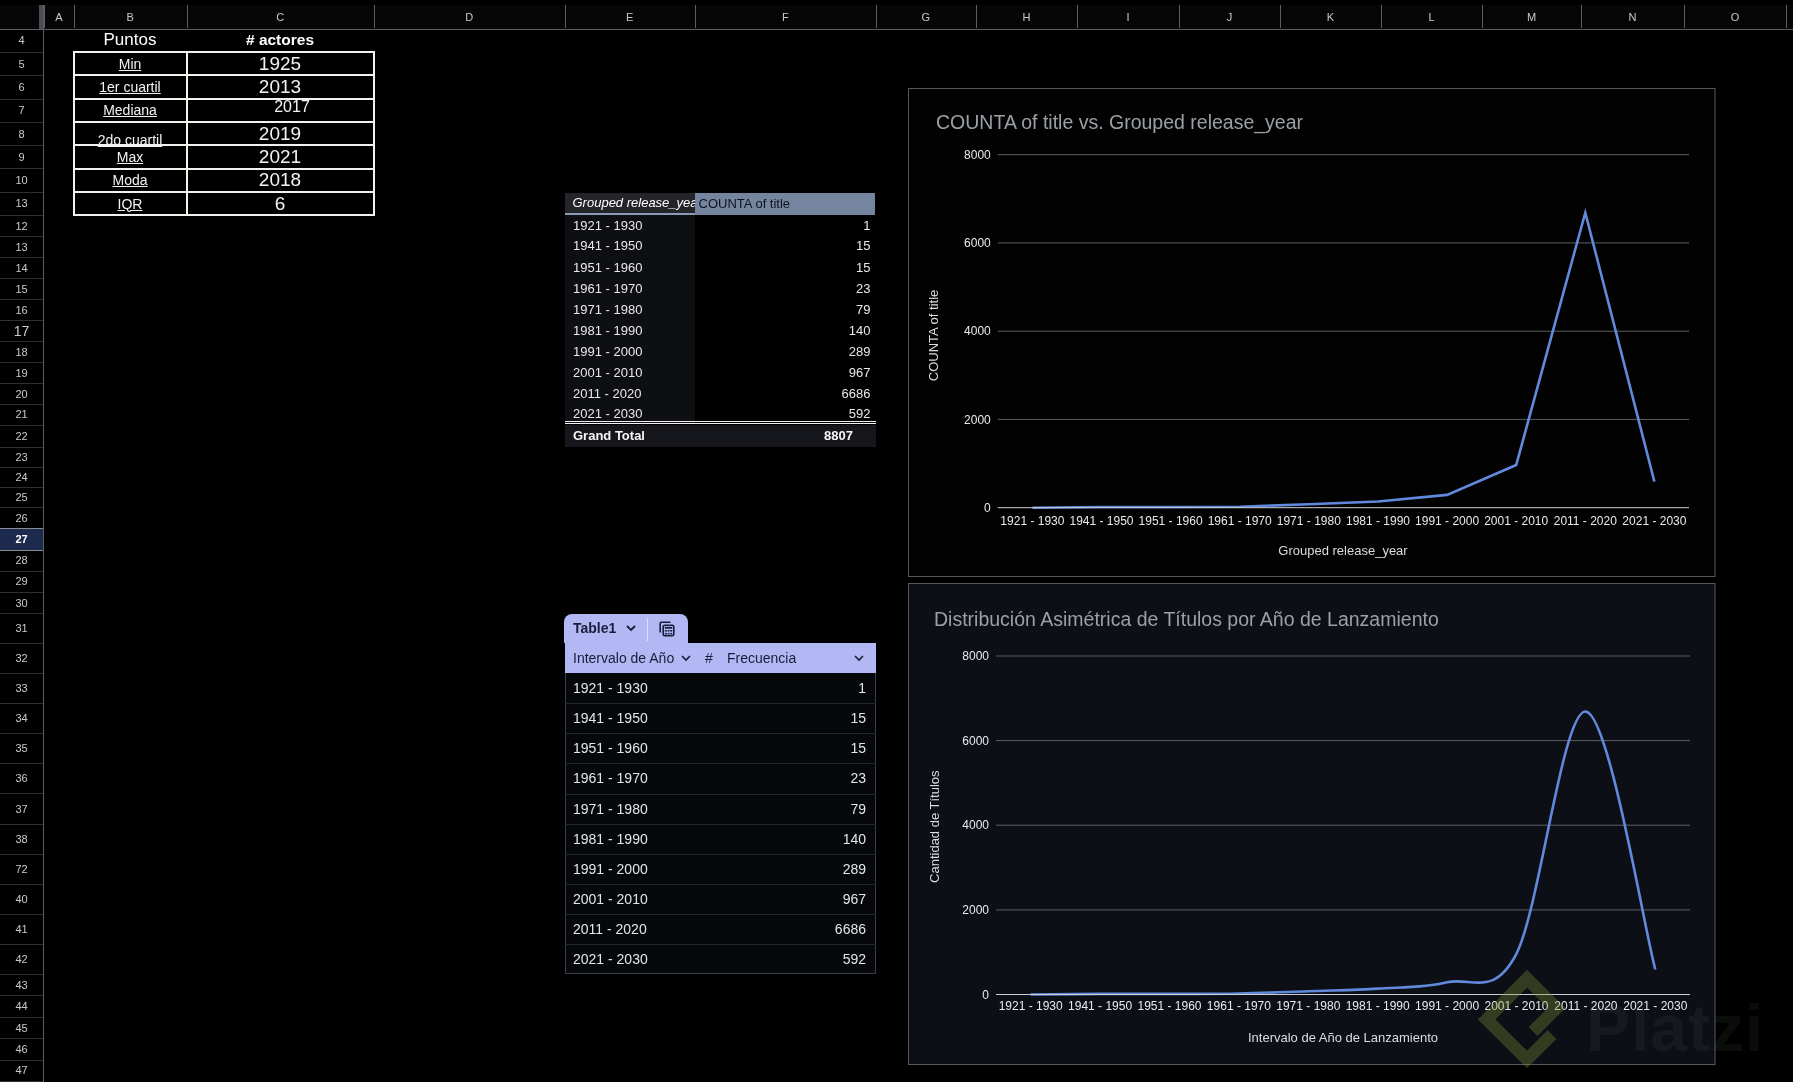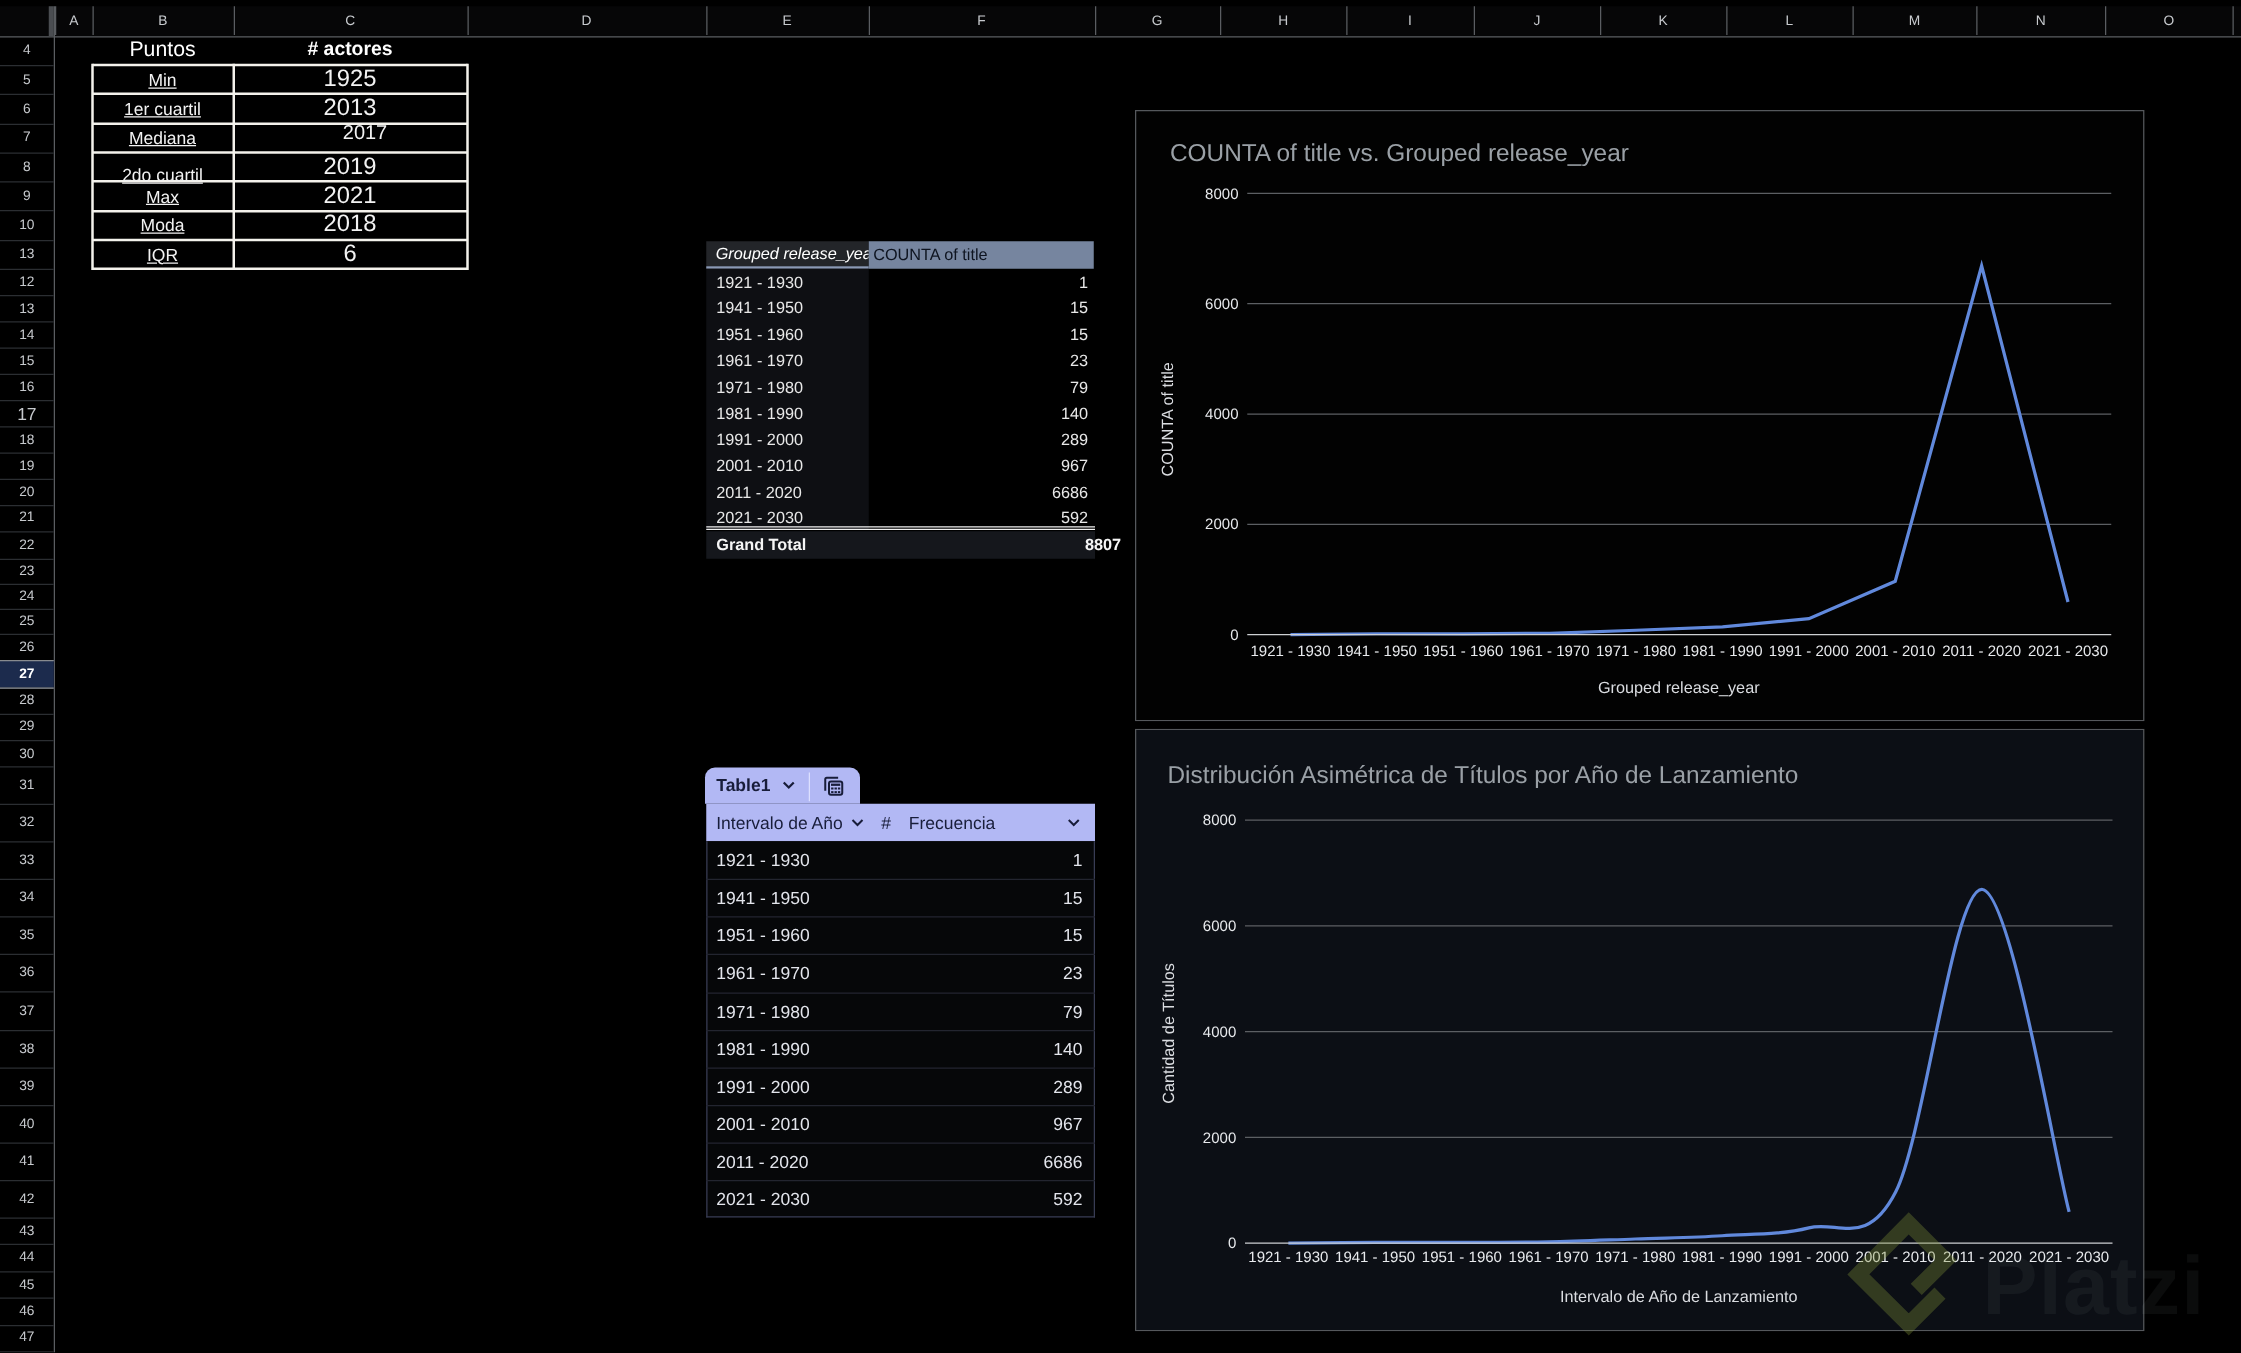--- a/index.html
+++ b/index.html
@@ -71,21 +71,21 @@
 <div class="abs ctr" style="left:0;top:570.6px;width:43px;height:21.3px;color:#c7cace;font-size:11px;border-bottom:1px solid #2b2e32;">29</div>
 <div class="abs ctr" style="left:0;top:591.9px;width:43px;height:21.4px;color:#c7cace;font-size:11px;border-bottom:1px solid #2b2e32;">30</div>
 <div class="abs ctr" style="left:0;top:613.3px;width:43px;height:29.6px;color:#c7cace;font-size:11px;border-bottom:1px solid #2b2e32;">31</div>
 <div class="abs ctr" style="left:0;top:642.9px;width:43px;height:30.2px;color:#c7cace;font-size:11px;border-bottom:1px solid #2b2e32;">32</div>
 <div class="abs ctr" style="left:0;top:673.1px;width:43px;height:30.1px;color:#c7cace;font-size:11px;border-bottom:1px solid #2b2e32;">33</div>
 <div class="abs ctr" style="left:0;top:703.2px;width:43px;height:30.1px;color:#c7cace;font-size:11px;border-bottom:1px solid #2b2e32;">34</div>
 <div class="abs ctr" style="left:0;top:733.3px;width:43px;height:30.1px;color:#c7cace;font-size:11px;border-bottom:1px solid #2b2e32;">35</div>
 <div class="abs ctr" style="left:0;top:763.4px;width:43px;height:30.1px;color:#c7cace;font-size:11px;border-bottom:1px solid #2b2e32;">36</div>
 <div class="abs ctr" style="left:0;top:793.5px;width:43px;height:30.1px;color:#c7cace;font-size:11px;border-bottom:1px solid #2b2e32;">37</div>
 <div class="abs ctr" style="left:0;top:823.6px;width:43px;height:30.1px;color:#c7cace;font-size:11px;border-bottom:1px solid #2b2e32;">38</div>
-<div class="abs ctr" style="left:0;top:853.7px;width:43px;height:30.1px;color:#c7cace;font-size:11px;border-bottom:1px solid #2b2e32;">39</div>
+<div class="abs ctr" style="left:0;top:853.7px;width:43px;height:30.1px;color:#c7cace;font-size:11px;border-bottom:1px solid #2b2e32;">72</div>
 <div class="abs ctr" style="left:0;top:883.8px;width:43px;height:30.1px;color:#c7cace;font-size:11px;border-bottom:1px solid #2b2e32;">40</div>
 <div class="abs ctr" style="left:0;top:913.9px;width:43px;height:30.1px;color:#c7cace;font-size:11px;border-bottom:1px solid #2b2e32;">41</div>
 <div class="abs ctr" style="left:0;top:944.0px;width:43px;height:30.1px;color:#c7cace;font-size:11px;border-bottom:1px solid #2b2e32;">42</div>
 <div class="abs ctr" style="left:0;top:974.1px;width:43px;height:21.4px;color:#c7cace;font-size:11px;border-bottom:1px solid #2b2e32;">43</div>
 <div class="abs ctr" style="left:0;top:995.5px;width:43px;height:21.4px;color:#c7cace;font-size:11px;border-bottom:1px solid #2b2e32;">44</div>
 <div class="abs ctr" style="left:0;top:1016.9px;width:43px;height:21.4px;color:#c7cace;font-size:11px;border-bottom:1px solid #2b2e32;">45</div>
 <div class="abs ctr" style="left:0;top:1038.3px;width:43px;height:21.4px;color:#c7cace;font-size:11px;border-bottom:1px solid #2b2e32;">46</div>
 <div class="abs ctr" style="left:0;top:1059.7px;width:43px;height:21.4px;color:#c7cace;font-size:11px;border-bottom:1px solid #2b2e32;">47</div>
 <div class="abs" style="left:0;top:527.8px;width:43px;height:1px;background:#888b8f;"></div>
 <div class="abs" style="left:0;top:550px;width:43px;height:1px;background:#888b8f;"></div>
@@ -137,21 +137,21 @@
 <div class="abs" style="left:573px;top:362.0px;height:21.0px;line-height:21.0px;color:#e8e8e8;font-size:13px;">2001 - 2010</div>
 <div class="abs" style="left:694.6px;top:362.0px;width:175.9px;height:21.0px;line-height:21.0px;color:#e8e8e8;font-size:13px;text-align:right;">967</div>
 <div class="abs" style="left:573px;top:383.0px;height:21.0px;line-height:21.0px;color:#e8e8e8;font-size:13px;">2011 - 2020</div>
 <div class="abs" style="left:694.6px;top:383.0px;width:175.9px;height:21.0px;line-height:21.0px;color:#e8e8e8;font-size:13px;text-align:right;">6686</div>
 <div class="abs" style="left:573px;top:404.0px;height:20.5px;line-height:20.5px;color:#e8e8e8;font-size:13px;">2021 - 2030</div>
 <div class="abs" style="left:694.6px;top:404.0px;width:175.9px;height:20.5px;line-height:20.5px;color:#e8e8e8;font-size:13px;text-align:right;">592</div>
 <div class="abs" style="left:564.5px;top:420.7px;width:311.0px;height:1px;background:#f0f0f0;"></div>
 <div class="abs" style="left:564.5px;top:423.2px;width:311.0px;height:1px;background:#f0f0f0;"></div>
 <div class="abs" style="left:564.5px;top:424.5px;width:311.0px;height:22.0px;background:#15171c;"></div>
 <div class="abs" style="left:573px;top:424.5px;height:22px;line-height:22px;color:#f5f5f5;font-size:13px;font-weight:bold;">Grand Total</div>
-<div class="abs" style="left:721px;top:424.5px;width:175.9px;height:22px;line-height:22px;color:#f5f5f5;font-size:13px;font-weight:bold;text-align:right;">8807</div>
+<div class="abs" style="left:677px;top:424.5px;width:175.9px;height:22px;line-height:22px;color:#f5f5f5;font-size:13px;font-weight:bold;text-align:right;">8807</div>
 <div class="abs" style="left:563.5px;top:613.5px;width:84px;height:29.5px;background:#b2b8f4;border-radius:8px 0 0 0;"></div>
 <div class="abs" style="left:647.5px;top:613.5px;width:40px;height:29.5px;background:#b2b8f4;border-radius:0 8px 0 0;"></div>
 <div class="abs" style="left:646.5px;top:617.5px;width:1.5px;height:23.5px;background:#dcdfff;"></div>
 <div class="abs" style="left:573px;top:613.5px;height:29.5px;line-height:29.5px;color:#181d3a;font-size:14px;font-weight:bold;">Table1</div>
 <svg class="abs" style="left:625px;top:623.5px" width="12" height="9">
     <path d="M2 2 L6 6 L10 2" stroke="#181d3a" stroke-width="1.8" fill="none"></path>
   </svg>
 <svg class="abs" style="left:658px;top:619.5px" width="18" height="18" viewBox="0 0 18 18">
 <path d="M2.2 12.5 L2.2 3.4 Q2.2 2.2 3.4 2.2 L12.5 2.2" stroke="#181d3a" stroke-width="1.6" fill="none"></path>
 <rect x="5.2" y="5.2" width="10.6" height="10.6" rx="1.6" stroke="#181d3a" stroke-width="1.6" fill="none"></rect>

